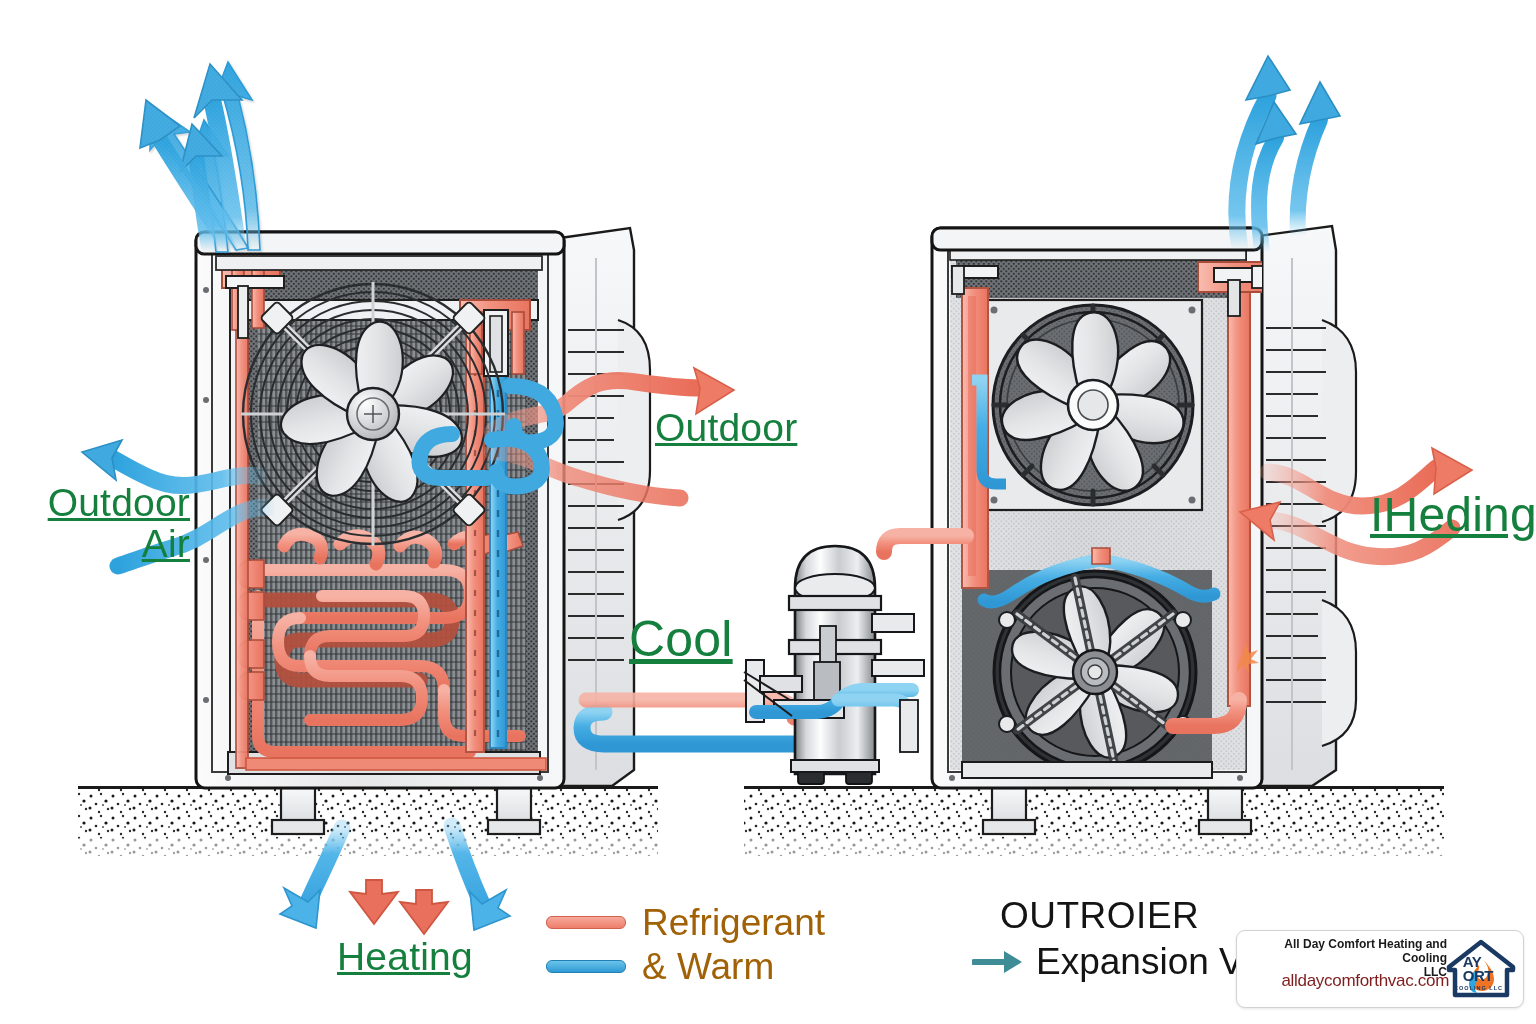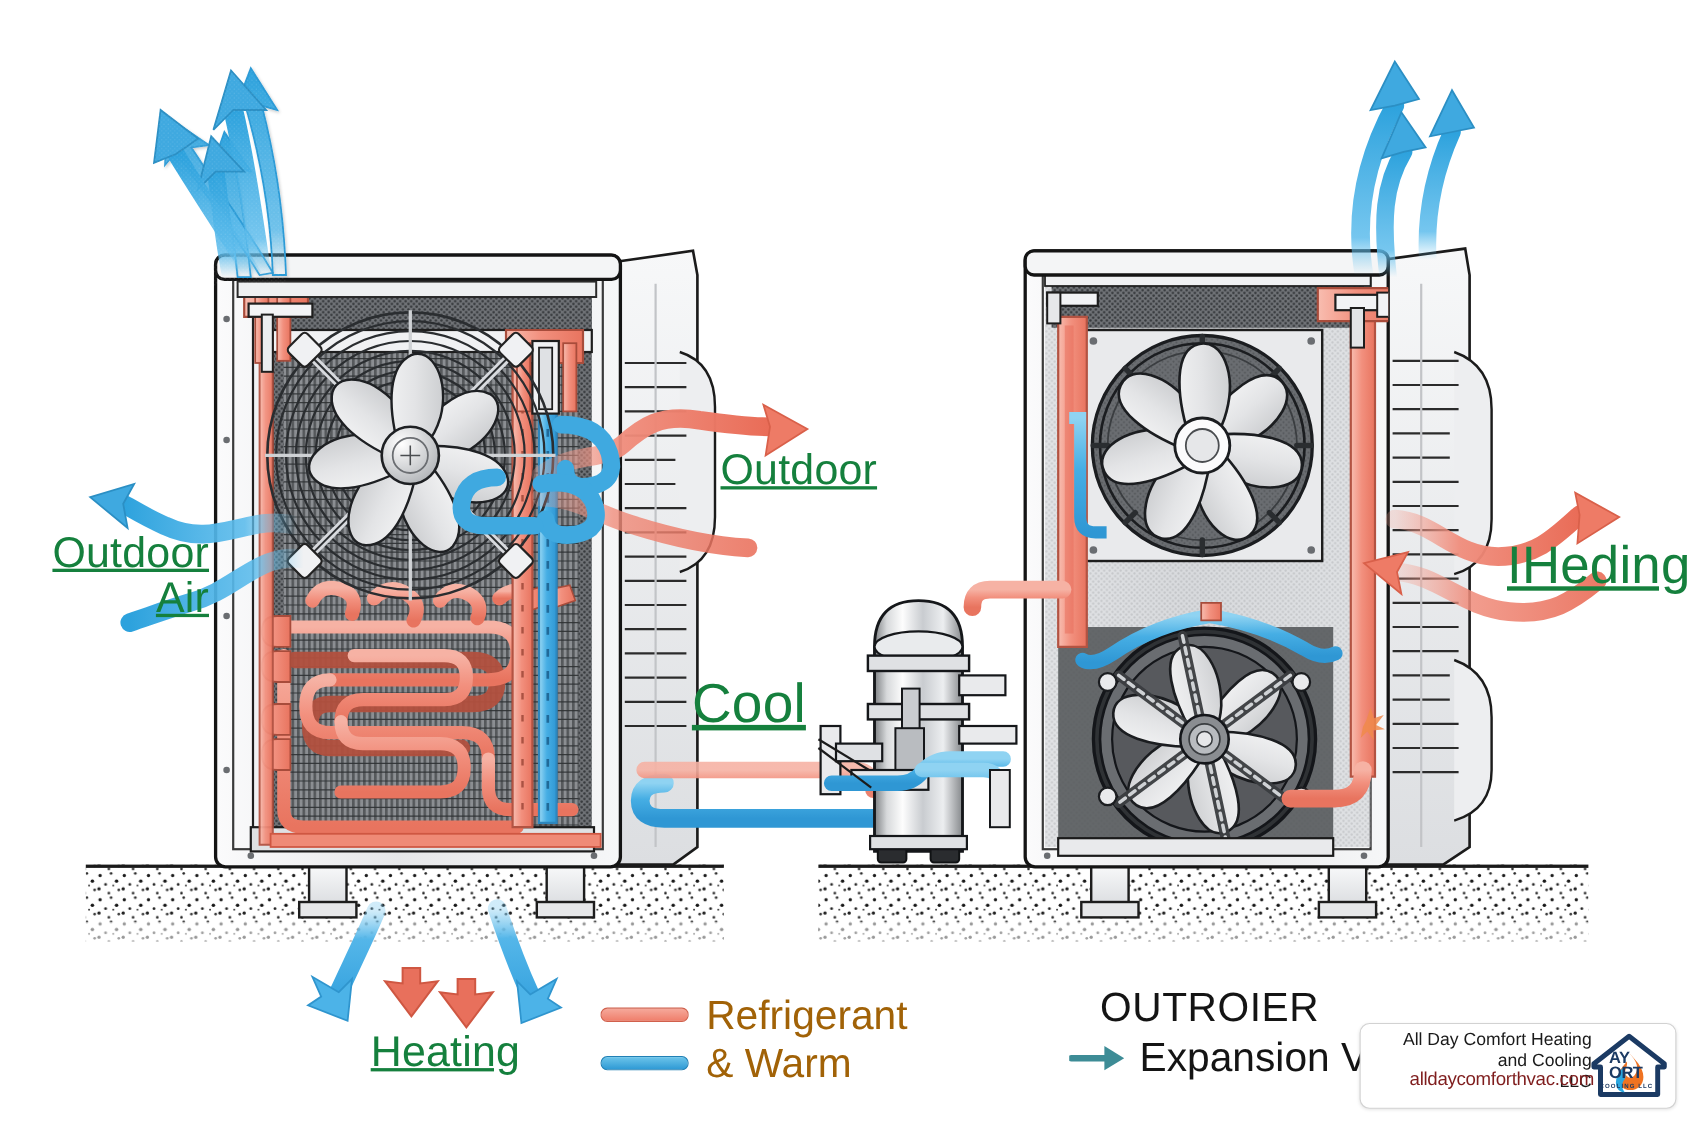--- a/index.html
+++ b/index.html
@@ -26,21 +26,21 @@
   #legend2{position:absolute;left:972px;top:895px;}
   #lbl-outroier{font-size:37px;color:#141414;letter-spacing:.5px;margin-left:28px;}
   .lg2-row{display:flex;align-items:center;margin-top:6px;}
   .lg2-arrow{width:52px;height:30px;margin-right:12px;flex:0 0 auto;}
   #lbl-expansion{font-size:37px;color:#141414;line-height:1;}
 
   #watermark{position:absolute;left:1236px;top:930px;width:286px;height:76px;
     background:#fff;border:1px solid #d2d2d2;border-radius:9px;
     box-shadow:0 1px 3px rgba(0,0,0,.10);overflow:hidden;}
   #wm-company{position:absolute;left:10px;top:6px;width:200px;text-align:right;
-    font-size:16px;font-weight:normal;color:#1a1a1a;line-height:1.18;}
+    font-size:12px;font-weight:bold;color:#1a1a1a;line-height:1.18;}
   #wm-site{position:absolute;left:8px;top:40px;width:204px;text-align:right;
     font-size:17px;color:#7f1d1d;letter-spacing:-.3px;}
   #wm-logo{position:absolute;right:6px;top:6px;width:72px;height:64px;}
   #wm-logo-text{position:absolute;right:30px;top:24px;font-size:15px;font-weight:bold;
     color:#1b3a63;line-height:.95;letter-spacing:-.5px;}
   #wm-logo-sub{position:absolute;right:20px;top:54px;font-size:5.5px;font-weight:bold;
     color:#1b3a63;letter-spacing:1px;}
 </style>
 </head>
 <body>

